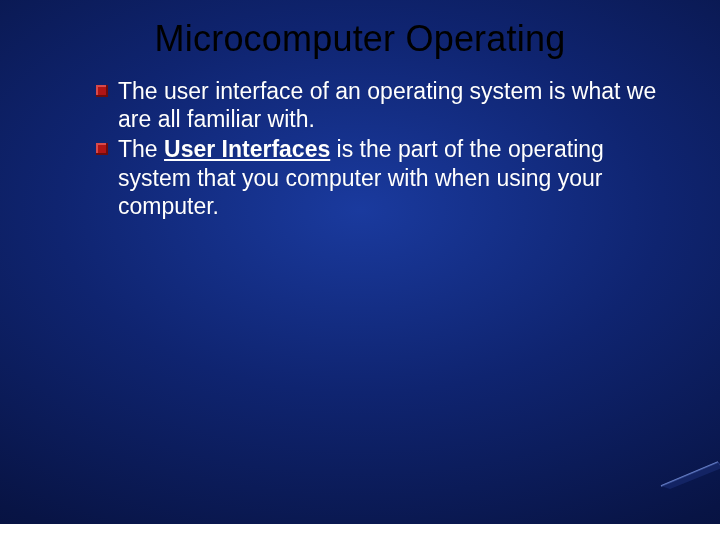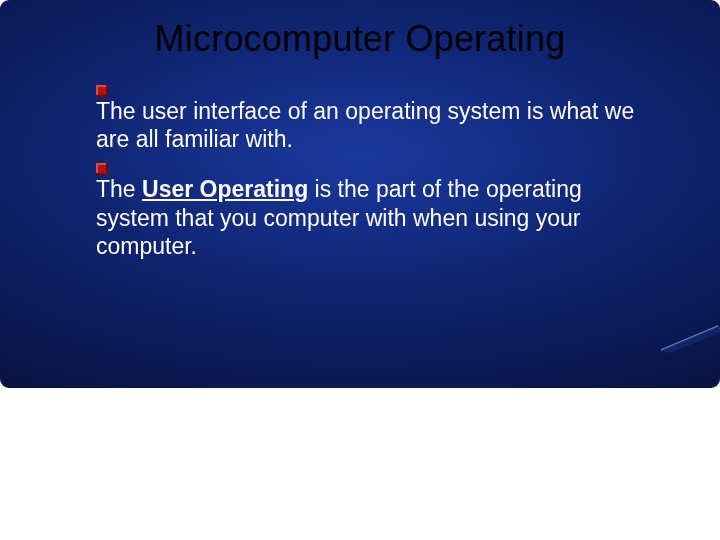--- a/index.html
+++ b/index.html
@@ -6,44 +6,42 @@
     margin: 0;
     padding: 0;
     width: 720px;
     height: 540px;
     overflow: hidden;
     font-family: Arial, Helvetica, sans-serif;
   }
   .slide {
     position: relative;
     width: 720px;
-    height: 388px;
+    height: 524px;
     background: radial-gradient(ellipse 120% 100% at 50% 40%, #1a3a9e 0%, #0f2470 35%, #081445 70%, #040a2e 100%);
     box-sizing: border-box;
     padding: 18px 40px 0 40px;
-    border-radius: 9px;
   }
   .title {
     color: #000;
     font-size: 36px;
     line-height: 1.15;
     text-align: center;
     margin: 0 auto 18px auto;
     font-weight: 400;
     letter-spacing: 0.2px;
   }
   .body {
     margin-left: 56px;
     margin-right: 20px;
   }
   .item {
     display: flex;
     align-items: flex-start;
     margin-bottom: 2px;
-    flex-direction: column;
   }
   .bullet {
     width: 12px;
     height: 12px;
     flex: 0 0 12px;
     margin-top: 8px;
     margin-right: 10px;
     background: #b01515;
     position: relative;
     box-shadow: inset -2px -2px 0 #6e0c0c, inset 2px 2px 0 #d84a4a;
@@ -83,21 +81,21 @@
     <div class="item">
       <span class="bullet"></span>
       <span class="text">
         <span>The user interface of an operating system is what we are all familiar with.</span><span class="u"></span><span></span>
       </span>
     </div>
 
     <div class="item">
       <span class="bullet"></span>
       <span class="text">
-        <span>The </span><span class="u">User Operating</span><span> is the part of the operating system that you computer with when using your computer.</span>
+        <span>The </span><span class="u">User Interfaces</span><span> is the part of the operating system that you computer with when using your computer.</span>
       </span>
     </div>
 
   </div>
 
   <div class="corner">
     <svg width="70" height="34" viewBox="0 0 70 34">
       <path d="M5 30 L62 6" stroke="#6a82c9" stroke-width="1.4" fill="none"></path>
       <path d="M5 30 L62 6 L66 12 L14 33 Z" fill="#1b2f78" opacity="0.55"></path>
       <path d="M62 6 L66 12" stroke="#2d3f86" stroke-width="1"></path>

